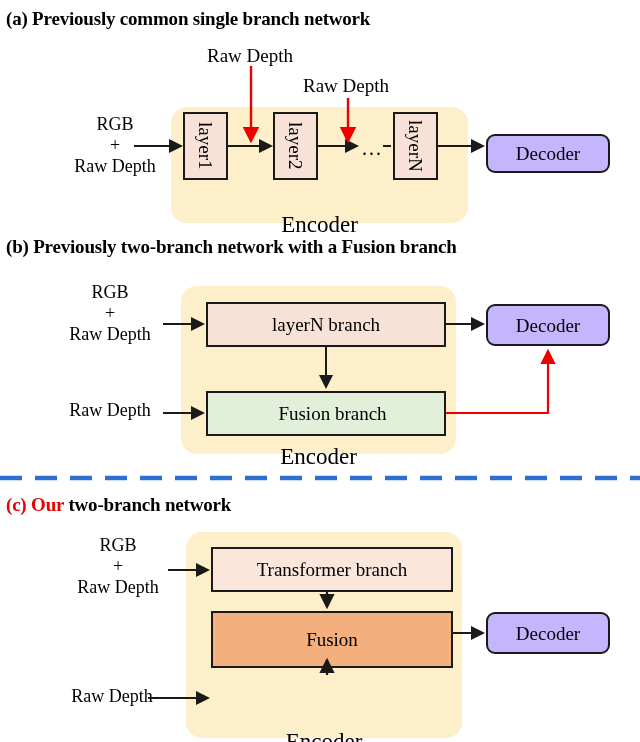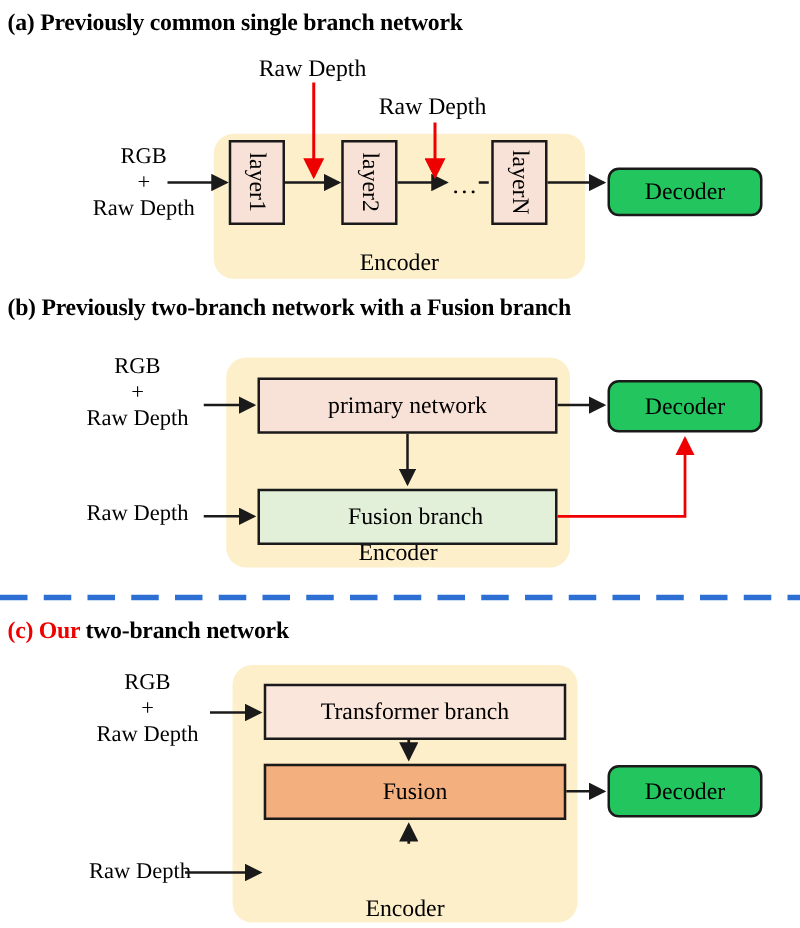--- a/index.html
+++ b/index.html
@@ -33,43 +33,44 @@
   .caption .red { color: #ee0000; }
 
   
   .encoder-panel {
     position: absolute;
     background: #FDEFC9;
     border-radius: 16px;
   }
   .encoder-label {
     position: absolute;
-    font-size: 19px;
+    font-size: 23px;
     white-space: nowrap;
     text-align: center;
+    margin-top: 12px;
   }
 
   
   .node {
     position: absolute;
     box-sizing: border-box;
     border: 2px solid #1a1a1a;
     display: flex;
     align-items: center;
     justify-content: center;
     font-size: 19px;
     line-height: 1;
     white-space: nowrap;
   }
   .node.pink   { background: #F8E2D7; }
   .node.pink2  { background: #FAE6DB; }
   .node.green  { background: #E2EFD9; padding-left: 13px; }
   .node.orange { background: #F3AF7E; }
   .node.blue {
-    background: #22c55e;
+    background: #c4b5fd;
     border: 2px solid #1a1a1a;
     border-radius: 9px;
   }
   .node.vert {
     writing-mode: vertical-rl;
     text-orientation: mixed;
   }
 
   
   .side-label {
@@ -145,21 +146,21 @@
   <div class="encoder-label" style="left:181px; top:418px; width:275px;">Encoder</div>
 
   <div class="side-label" style="left:50px; top:268px; width:120px;">
     <div>RGB</div>
     <div>+</div>
     <div>Raw Depth</div>
   </div>
   <div class="side-label" style="left:50px; top:386px; width:120px;">Raw Depth</div>
 
   <div class="node pink" style="left:206px; top:288px; width:240px; height:45px;">
-    <span>primary network</span>
+    <span>layerN branch</span>
   </div>
   <div class="node green" style="left:206px; top:377px; width:240px; height:45px;">
     <span>Fusion branch</span>
   </div>
   <div class="node blue" style="left:486px; top:290px; width:124px; height:42px;">
     <span>Decoder</span>
   </div>
 
   <div class="caption" style="left:6px; top:480px;">
     <span class="red">(c)</span><span class="red"> Our</span><span> two-branch network</span>
@@ -171,21 +172,21 @@
   <div class="side-label" style="left:56px; top:521px; width:124px;">
     <div>RGB</div>
     <div>+</div>
     <div>Raw Depth</div>
   </div>
   <div class="side-label" style="left:50px; top:672px; width:124px;">Raw Depth</div>
 
   <div class="node pink2" style="left:211px; top:533px; width:242px; height:45px;text-align:right;">
     <span>Transformer branch</span>
   </div>
-  <div class="node orange" style="left:211px; top:597px; width:242px; height:45px;justify-content:center;">
+  <div class="node orange" style="left:211px; top:597px; width:242px; height:57px;justify-content:center;">
     <span>Fusion</span>
   </div>
   <div class="node blue" style="left:486px; top:598px; width:124px; height:42px;">
     <span>Decoder</span>
   </div>
 
   <svg class="overlay" viewBox="0 0 640 742" width="640" height="742">
     <defs>
       <marker id="ah-black" markerWidth="7" markerHeight="7" refX="6" refY="3.5" orient="auto" markerUnits="strokeWidth">
         <path d="M0,0 L7,3.5 L0,7 Z" fill="#1a1a1a"></path>

